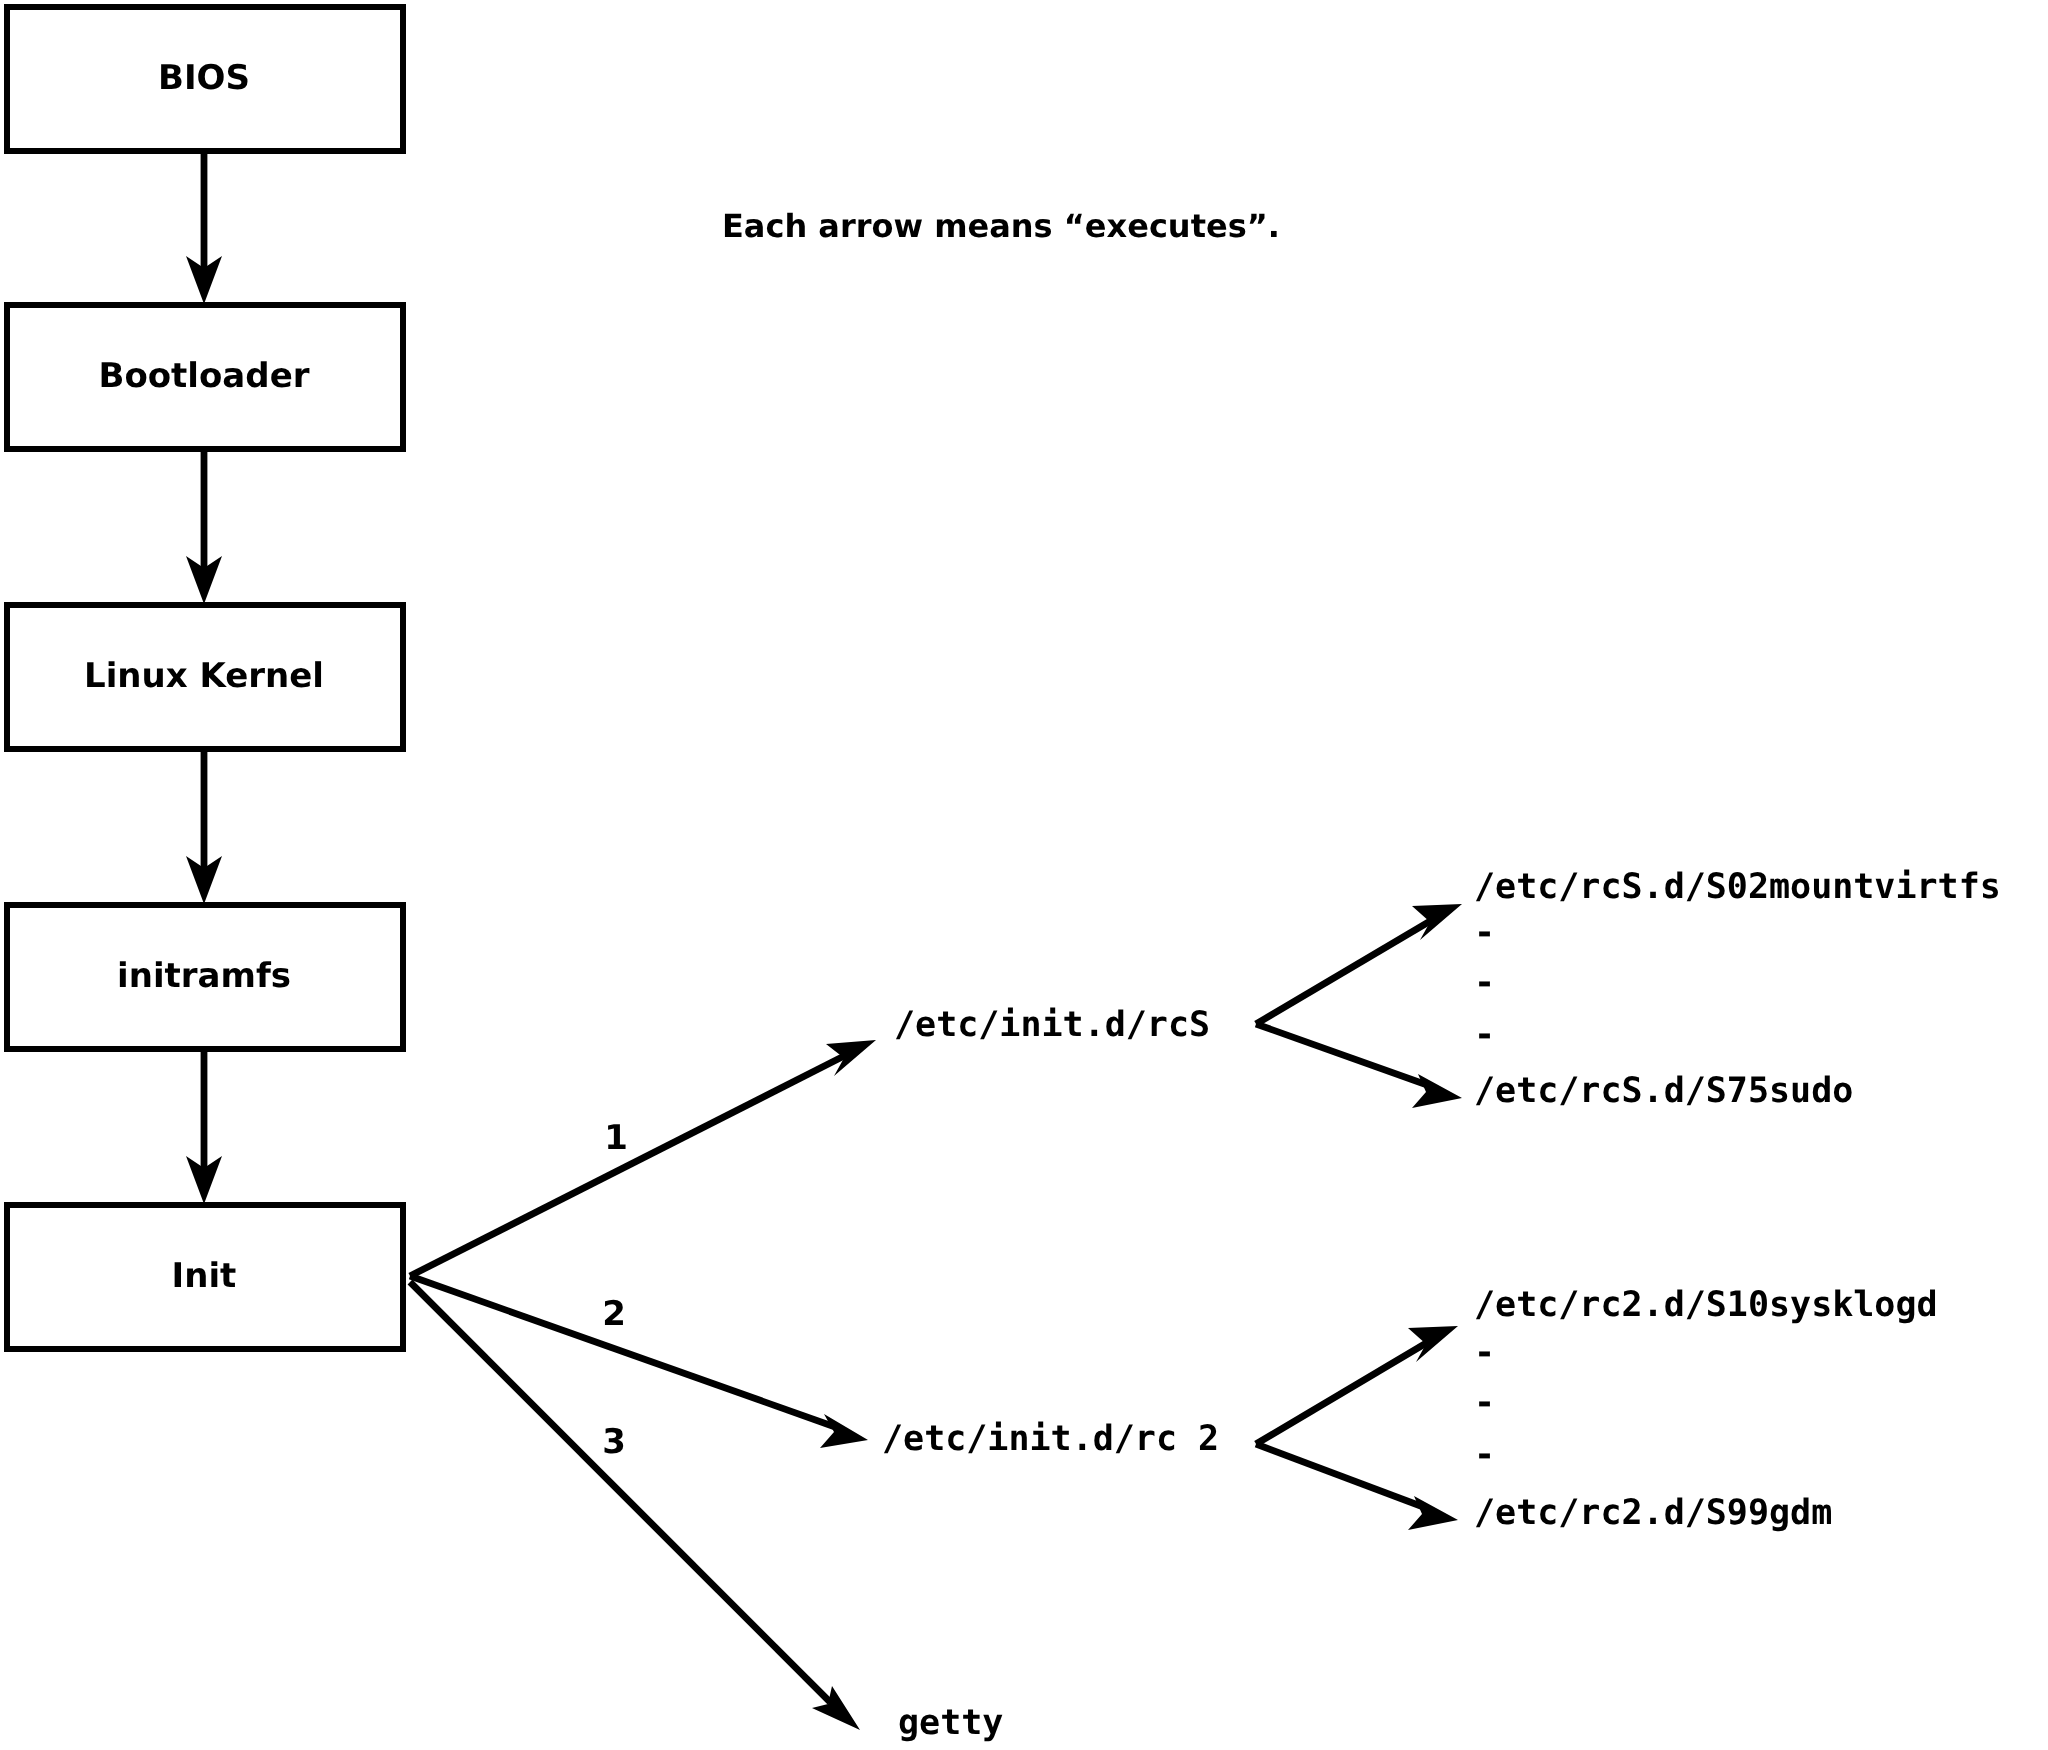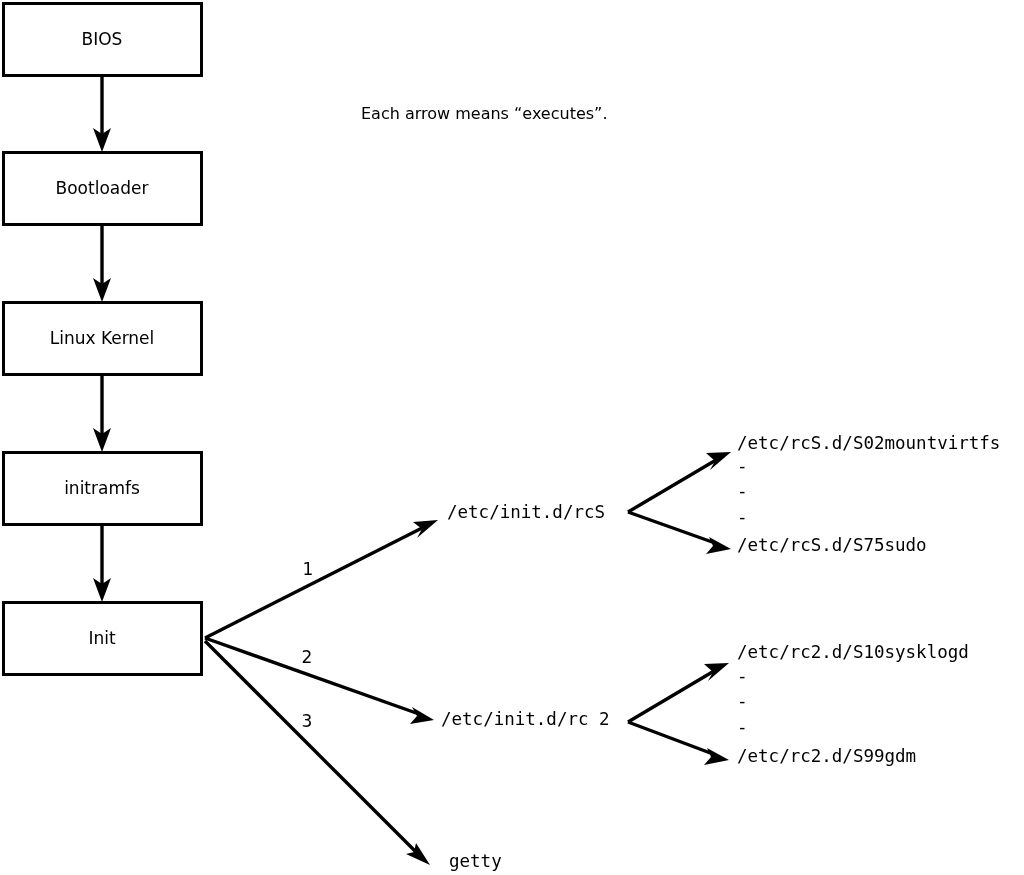--- a/index.html
+++ b/index.html
@@ -14,20 +14,21 @@
     position: relative;
     overflow: hidden;
     font-family: "DejaVu Sans", sans-serif;
   }
   #diagram-root {
     position: absolute;
     left: 0;
     top: 0;
     width: 1024px;
     height: 875px;
+    font-weight: bold;
   }
   svg#boot-diagram {
     display: block;
     width: 1024px;
     height: 875px;
   }
   .box-rect {
     fill: #ffffff;
     stroke: #000000;
     stroke-width: 3;

